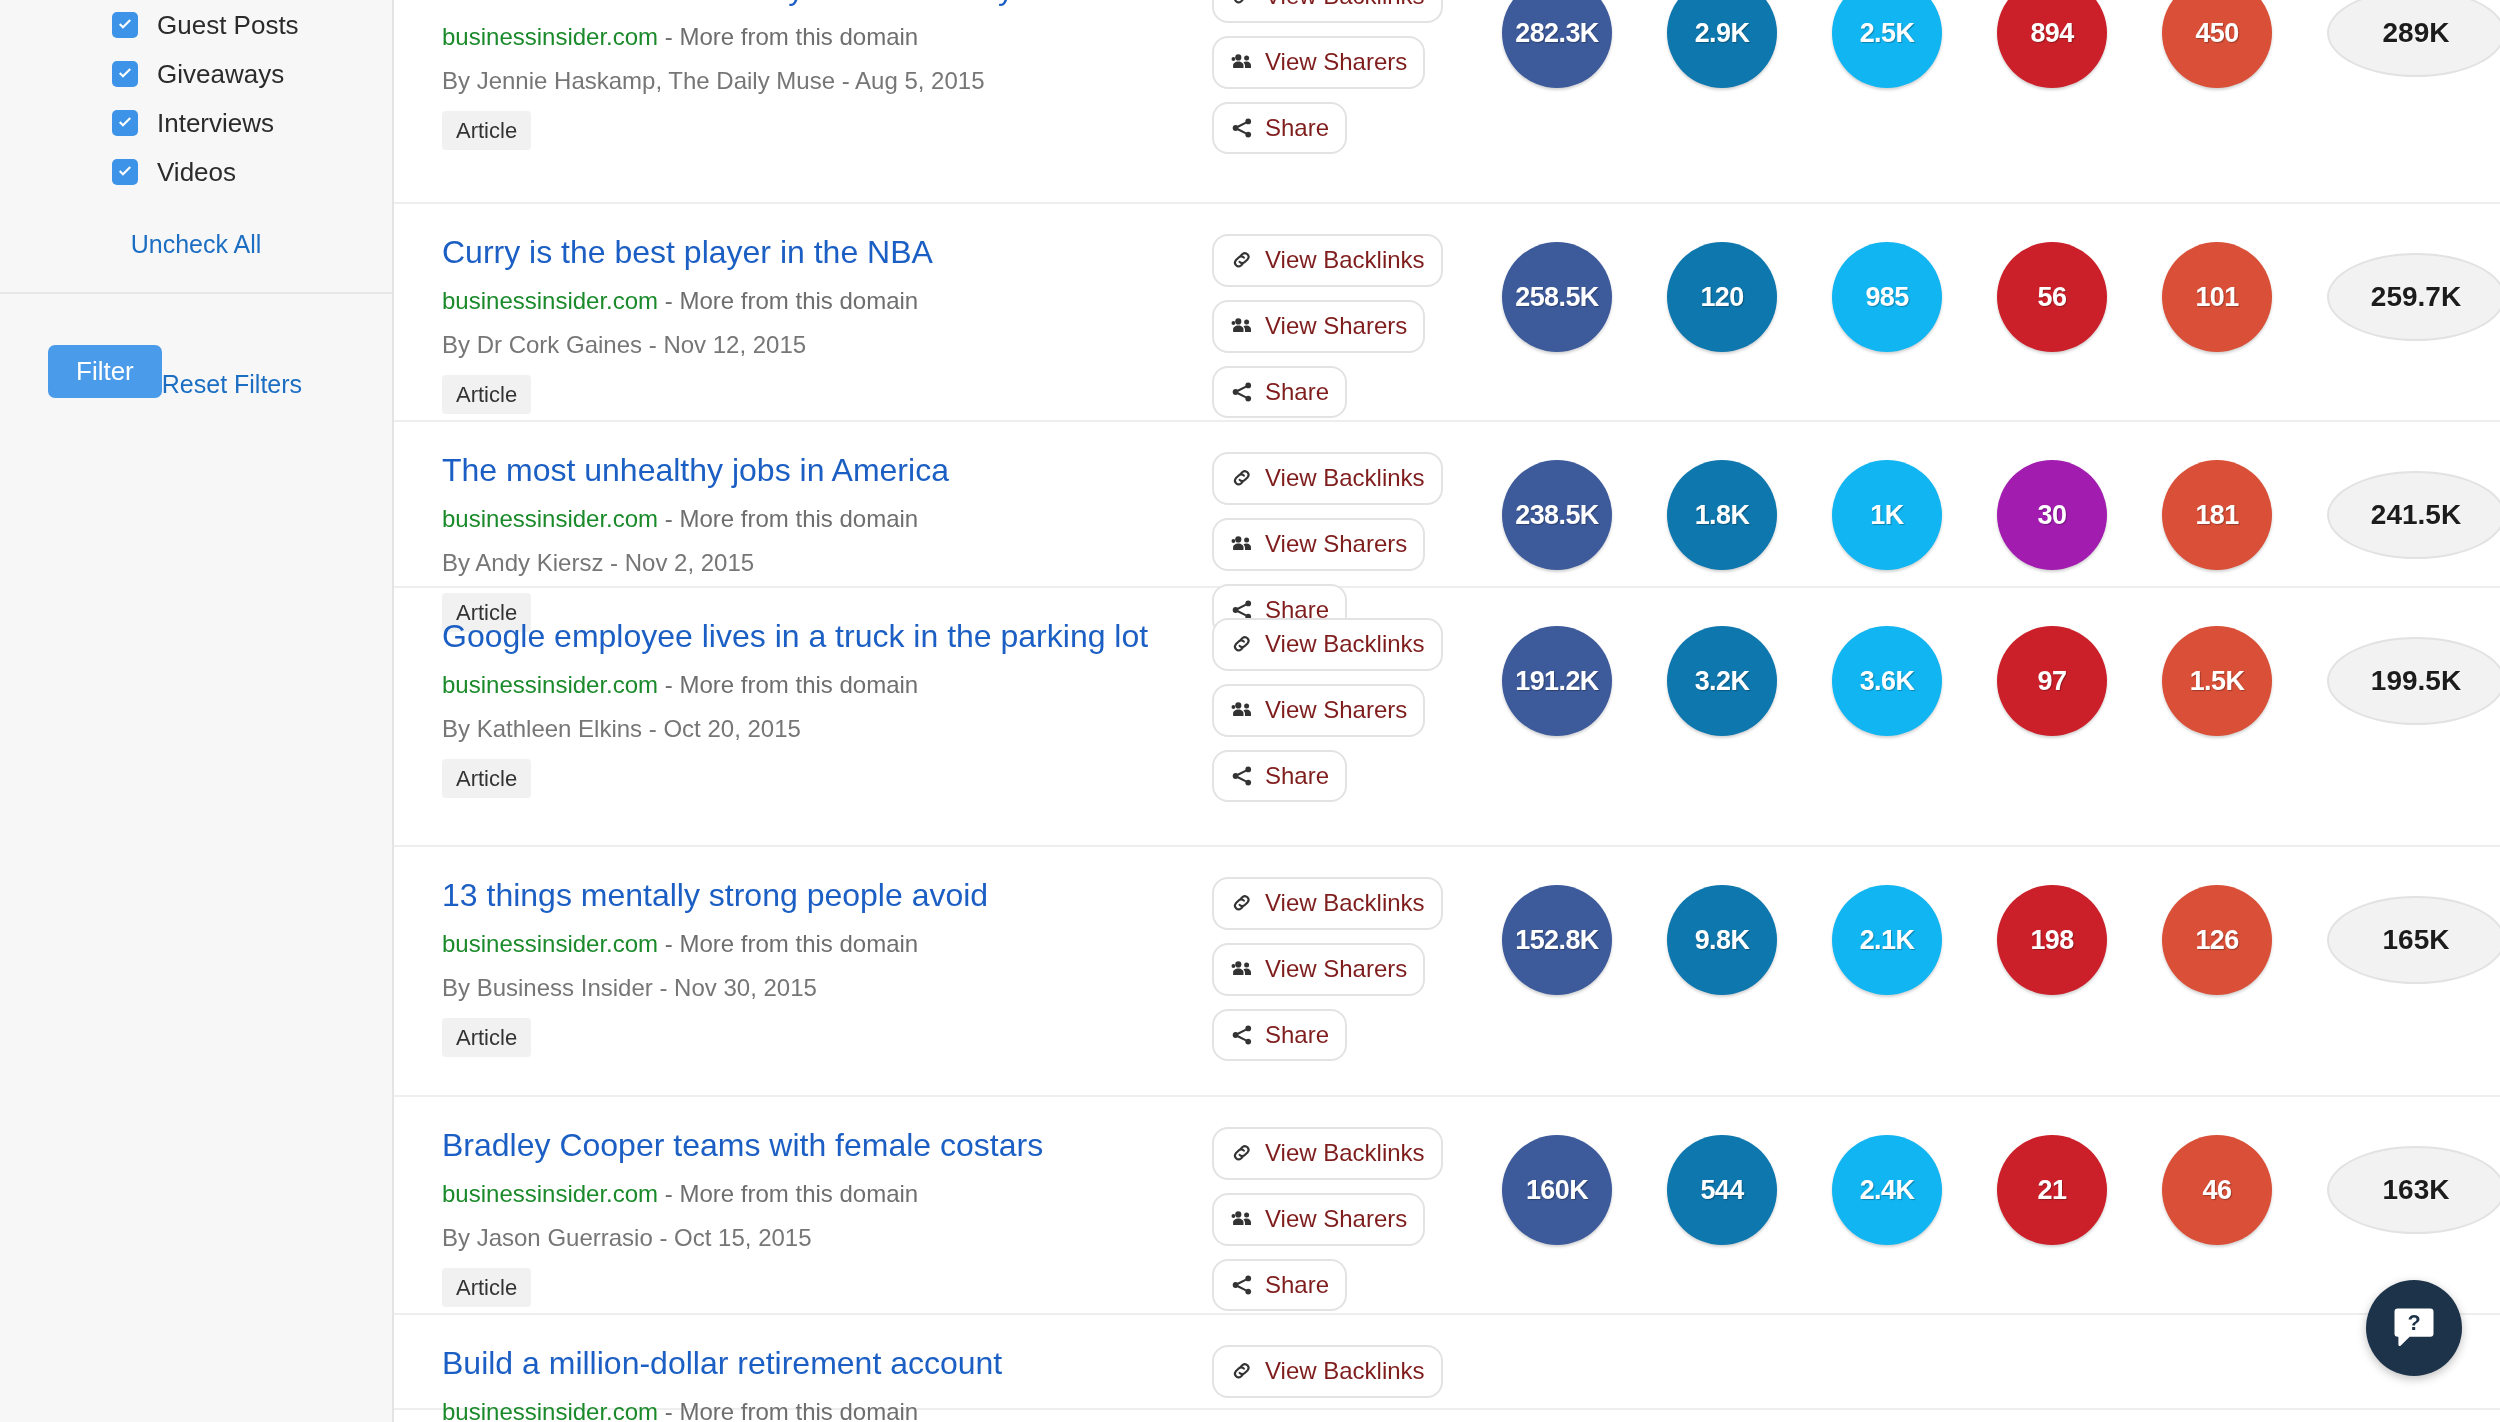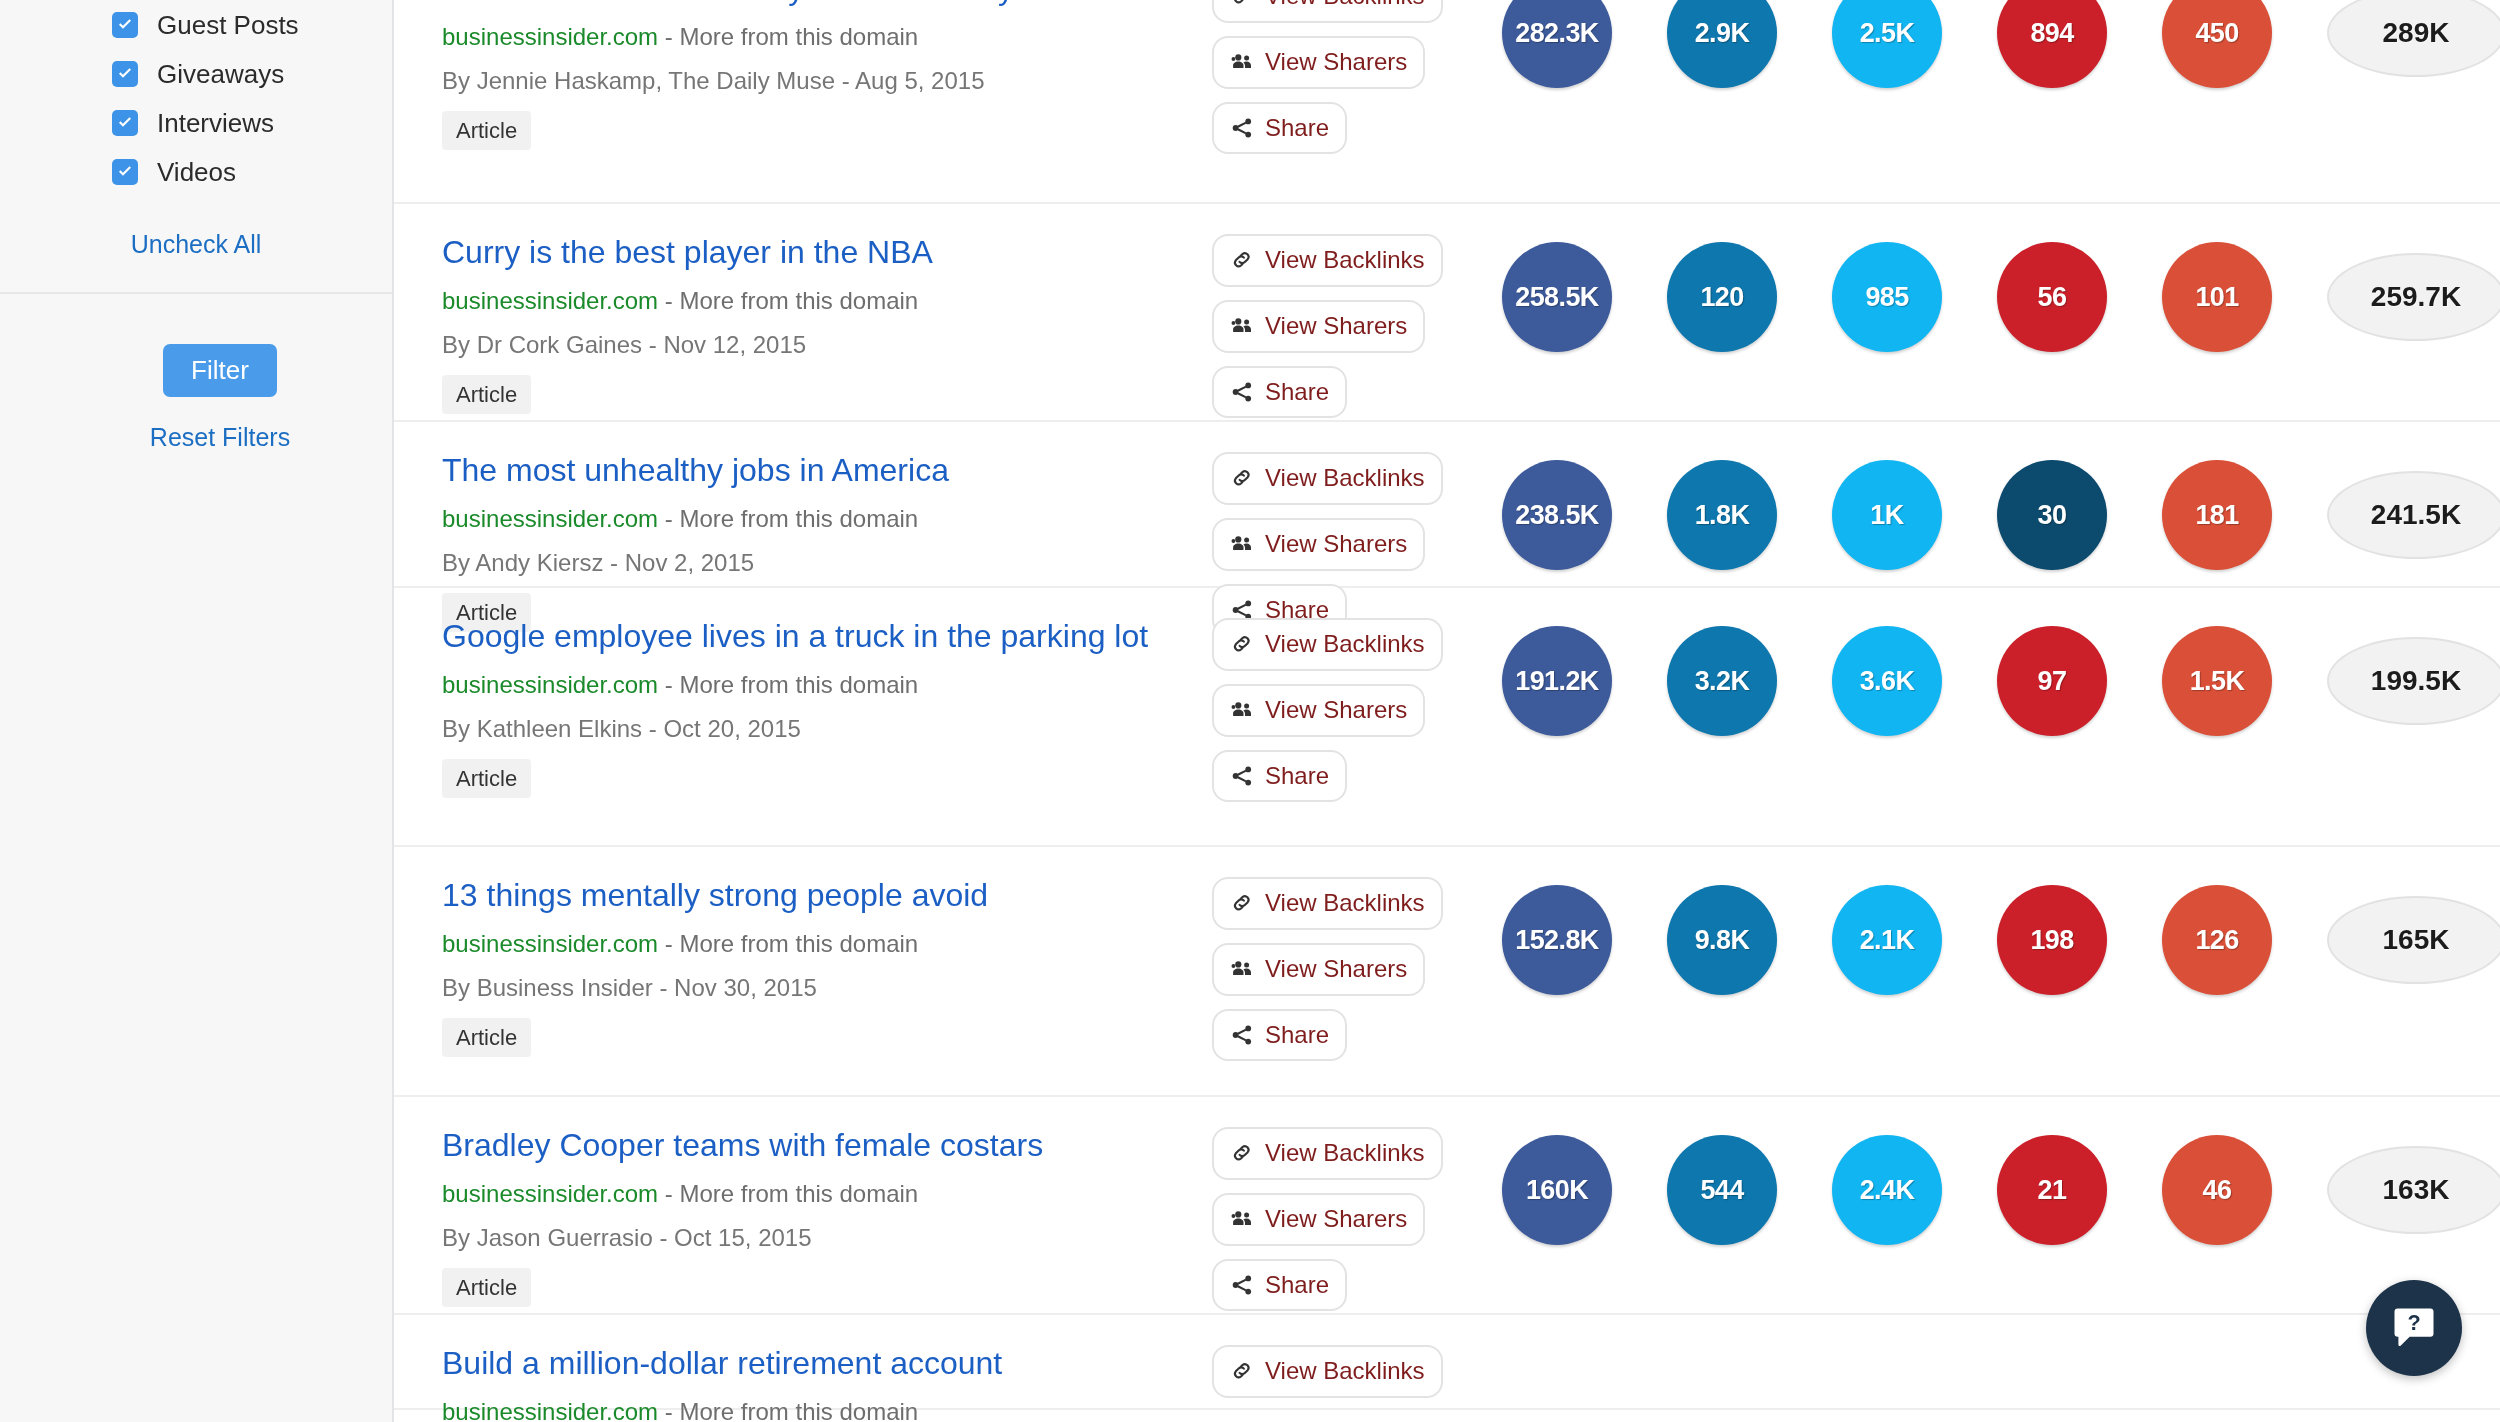--- a/index.html
+++ b/index.html
@@ -44,21 +44,21 @@
   .uncheck-all-wrap {
     height: 98px;
     display: flex; align-items: center; justify-content: center;
     border-bottom: 2px solid #e6e7e9;
   }
   .uncheck-all {
     font-size: 25px; color: #1b6ec2; cursor: pointer;
   }
   .filter-actions {
     padding-top: 50px;
-    display: flex; flex-direction: column; align-items: center; margin-left: 48px;
+    display: flex; flex-direction: row; align-items: center; margin-left: 48px;
   }
   .btn-filter {
     background: #4a9cea;
     color: #ffffff;
     border: none;
     border-radius: 7px;
     font-size: 26px;
     font-family: "Liberation Sans", sans-serif;
     padding: 12px 28px;
     cursor: pointer;
@@ -434,21 +434,21 @@
                   </g>
                 </svg>
               </span>
               <span>Share</span>
             </button>
           </div>
           <div class="met-col">
             <div class="met" style="background:#3d5a9b">238.5K</div>
             <div class="met" style="background:#0d77ae">1.8K</div>
             <div class="met" style="background:#11b5f2">1K</div>
-            <div class="met" style="background:#0c4a6e">30</div>
+            <div class="met" style="background:#a21caf">30</div>
             <div class="met" style="background:#d94f37">181</div>
             <div class="met total">241.5K</div>
           </div>
         </div>
       </div>
       <div class="row" style="height: 259px; padding-top: 28px; padding-left: 48px; padding-right: 18px;">
         <div class="row-inner">
           <div class="art-col"><a class="art-title" href="#">Google employee lives in a truck in the parking lot</a><div class="art-domain-line"><a class="art-domain" href="#">businessinsider.com</a> <a class="art-more" href="#">- More from this domain</a></div><div class="art-byline">By Kathleen Elkins - Oct 20, 2015</div><span class="art-tag">Article</span></div>
           <div class="act-col">
             <button class="act-btn">

